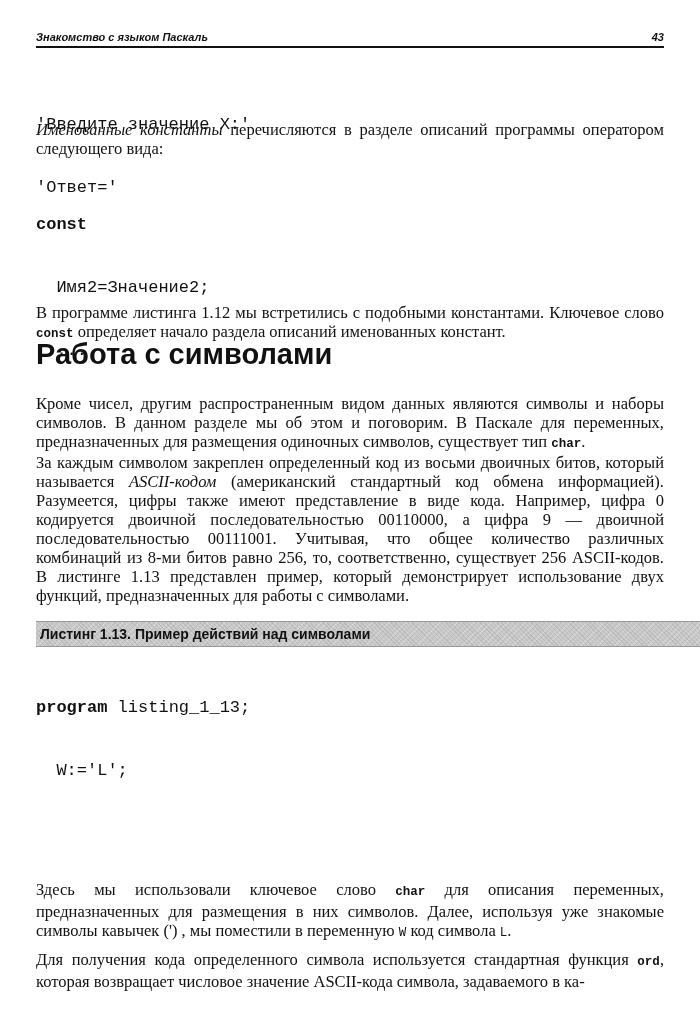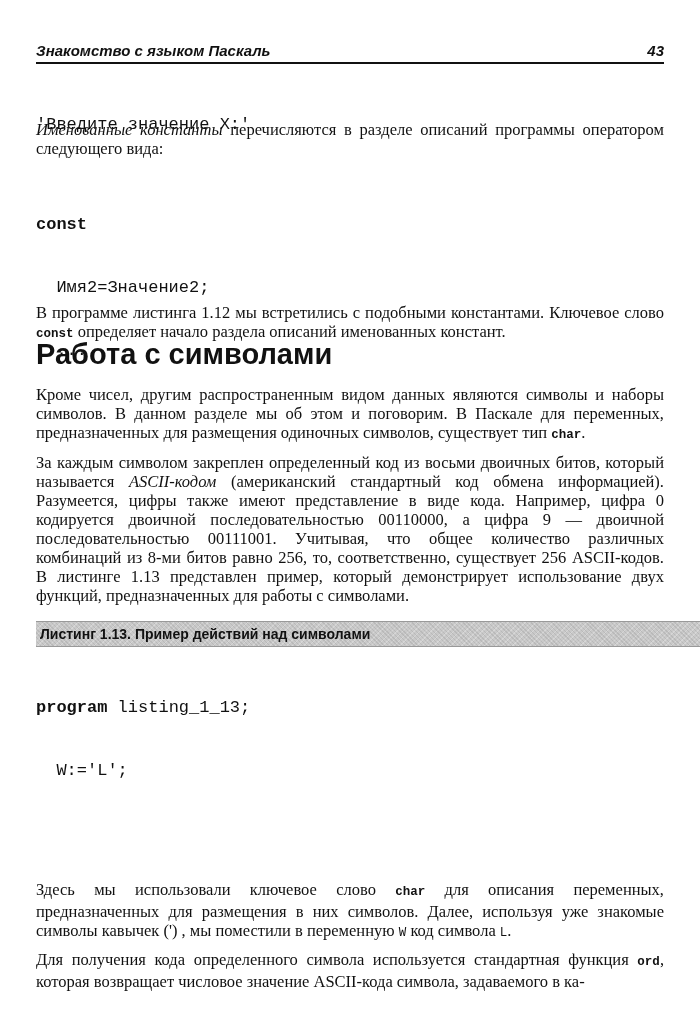--- a/index.html
+++ b/index.html
@@ -1,21 +1,21 @@
 <!DOCTYPE html>
 <html><head>
 <meta charset="utf-8">
 <style>
   html, body { margin: 0; padding: 0; background: #ffffff; }
   body { width: 700px; height: 1024px; position: relative; overflow: hidden; color: #111; }
   .page { position: absolute; left: 36px; top: 0; width: 628px; }
   .running-head {
-    position: absolute; left: 0; top: 40px; width: 628px; height: 22px;
+    position: absolute; left: 0; top: 24px; width: 628px; height: 22px;
     border-bottom: 2px solid #111;
-    font-family: "Liberation Sans", sans-serif; font-style: italic; font-weight: bold; font-size: 15px;
+    font-family: "Liberation Sans", sans-serif; font-style: italic; font-weight: bold; font-size: 11px;
   }
   .running-head .title { position: absolute; left: 0; bottom: 3px; }
   .running-head .pnum { position: absolute; right: 0; bottom: 3px; font-style: italic; margin-top: 12px; }
   .mono { font-family: "Liberation Mono", monospace; font-size: 17px; line-height: 21px; white-space: pre; }
   .mono b { font-weight: bold; }
   .body {
     font-family: "Liberation Serif", serif; font-size: 16.5px; line-height: 19px;
     text-align: justify; margin: 0;
   }
   .body i { font-style: italic; }
@@ -41,35 +41,36 @@
 
 <div class="page">
 
   <div class="running-head">
     <span class="title">Знакомство с языком Паскаль</span>
     <span class="pnum">43</span>
   </div>
 
   <div class="abs mono" style="top:72px;">
     <span class="code-line">'Введите значение X:'</span>
+    <span class="code-line">'Ответ='</span>
   </div>
 
   <p class="abs body" style="top:120px;"><i>Именованные константы</i><span> перечисляются в разделе описаний программы оператором следующего вида:</span></p>
 
   <div class="abs mono" style="top:172px;">
     <span class="code-line"><b>const</b></span>
     <span class="code-line">  Имя2=Значение2;</span>
     <span class="code-line">  ...</span>
   </div>
 
   <p class="abs body" style="top:275px;margin-top:28px;"><span>В программе листинга 1.12 мы встретились с подобными константами. Ключевое слово </span><span class="kw">const</span><span> определяет начало раздела описаний именованных констант.</span></p>
 
   <div class="abs h2" style="top:338px;">Работа с символами</div>
 
-  <p class="abs body" style="top:385px;"><span>Кроме чисел, другим распространенным видом данных являются символы и наборы символов. В данном разделе мы об этом и поговорим. В Паскале для переменных, предназначенных для размещения одиночных символов, существует тип </span><span class="kw">char</span><span>.</span></p>
+  <p class="abs body" style="top:394px;"><span>Кроме чисел, другим распространенным видом данных являются символы и наборы символов. В данном разделе мы об этом и поговорим. В Паскале для переменных, предназначенных для размещения одиночных символов, существует тип </span><span class="kw">char</span><span>.</span></p>
 
   <p class="abs body" style="top:453px;"><span>За каждым символом закреплен определенный код из восьми двоичных битов, который называется </span><i>ASCII-кодом</i><span> (американский стандартный код обмена информацией). Разумеется, цифры также имеют представление в виде кода. Например, цифра 0 кодируется двоичной последовательностью 00110000, а цифра 9 — двоичной последовательностью 00111001. Учитывая, что общее количество различных комбинаций из 8-ми битов равно 256, то, соответственно, существует 256 ASCII-кодов. В листинге 1.13 представлен пример, который демонстрирует использование двух функций, предназначенных для работы с символами.</span></p>
 
   <div class="listing-head">
     <span>Листинг 1.13. Пример действий над символами</span>
   </div>
 
   <div class="code-block mono" style="top:655px;">
     <span class="code-line"><b>program</b><span> listing_1_13;</span></span>
     <span class="code-line"><span>  W:='L';</span></span>

